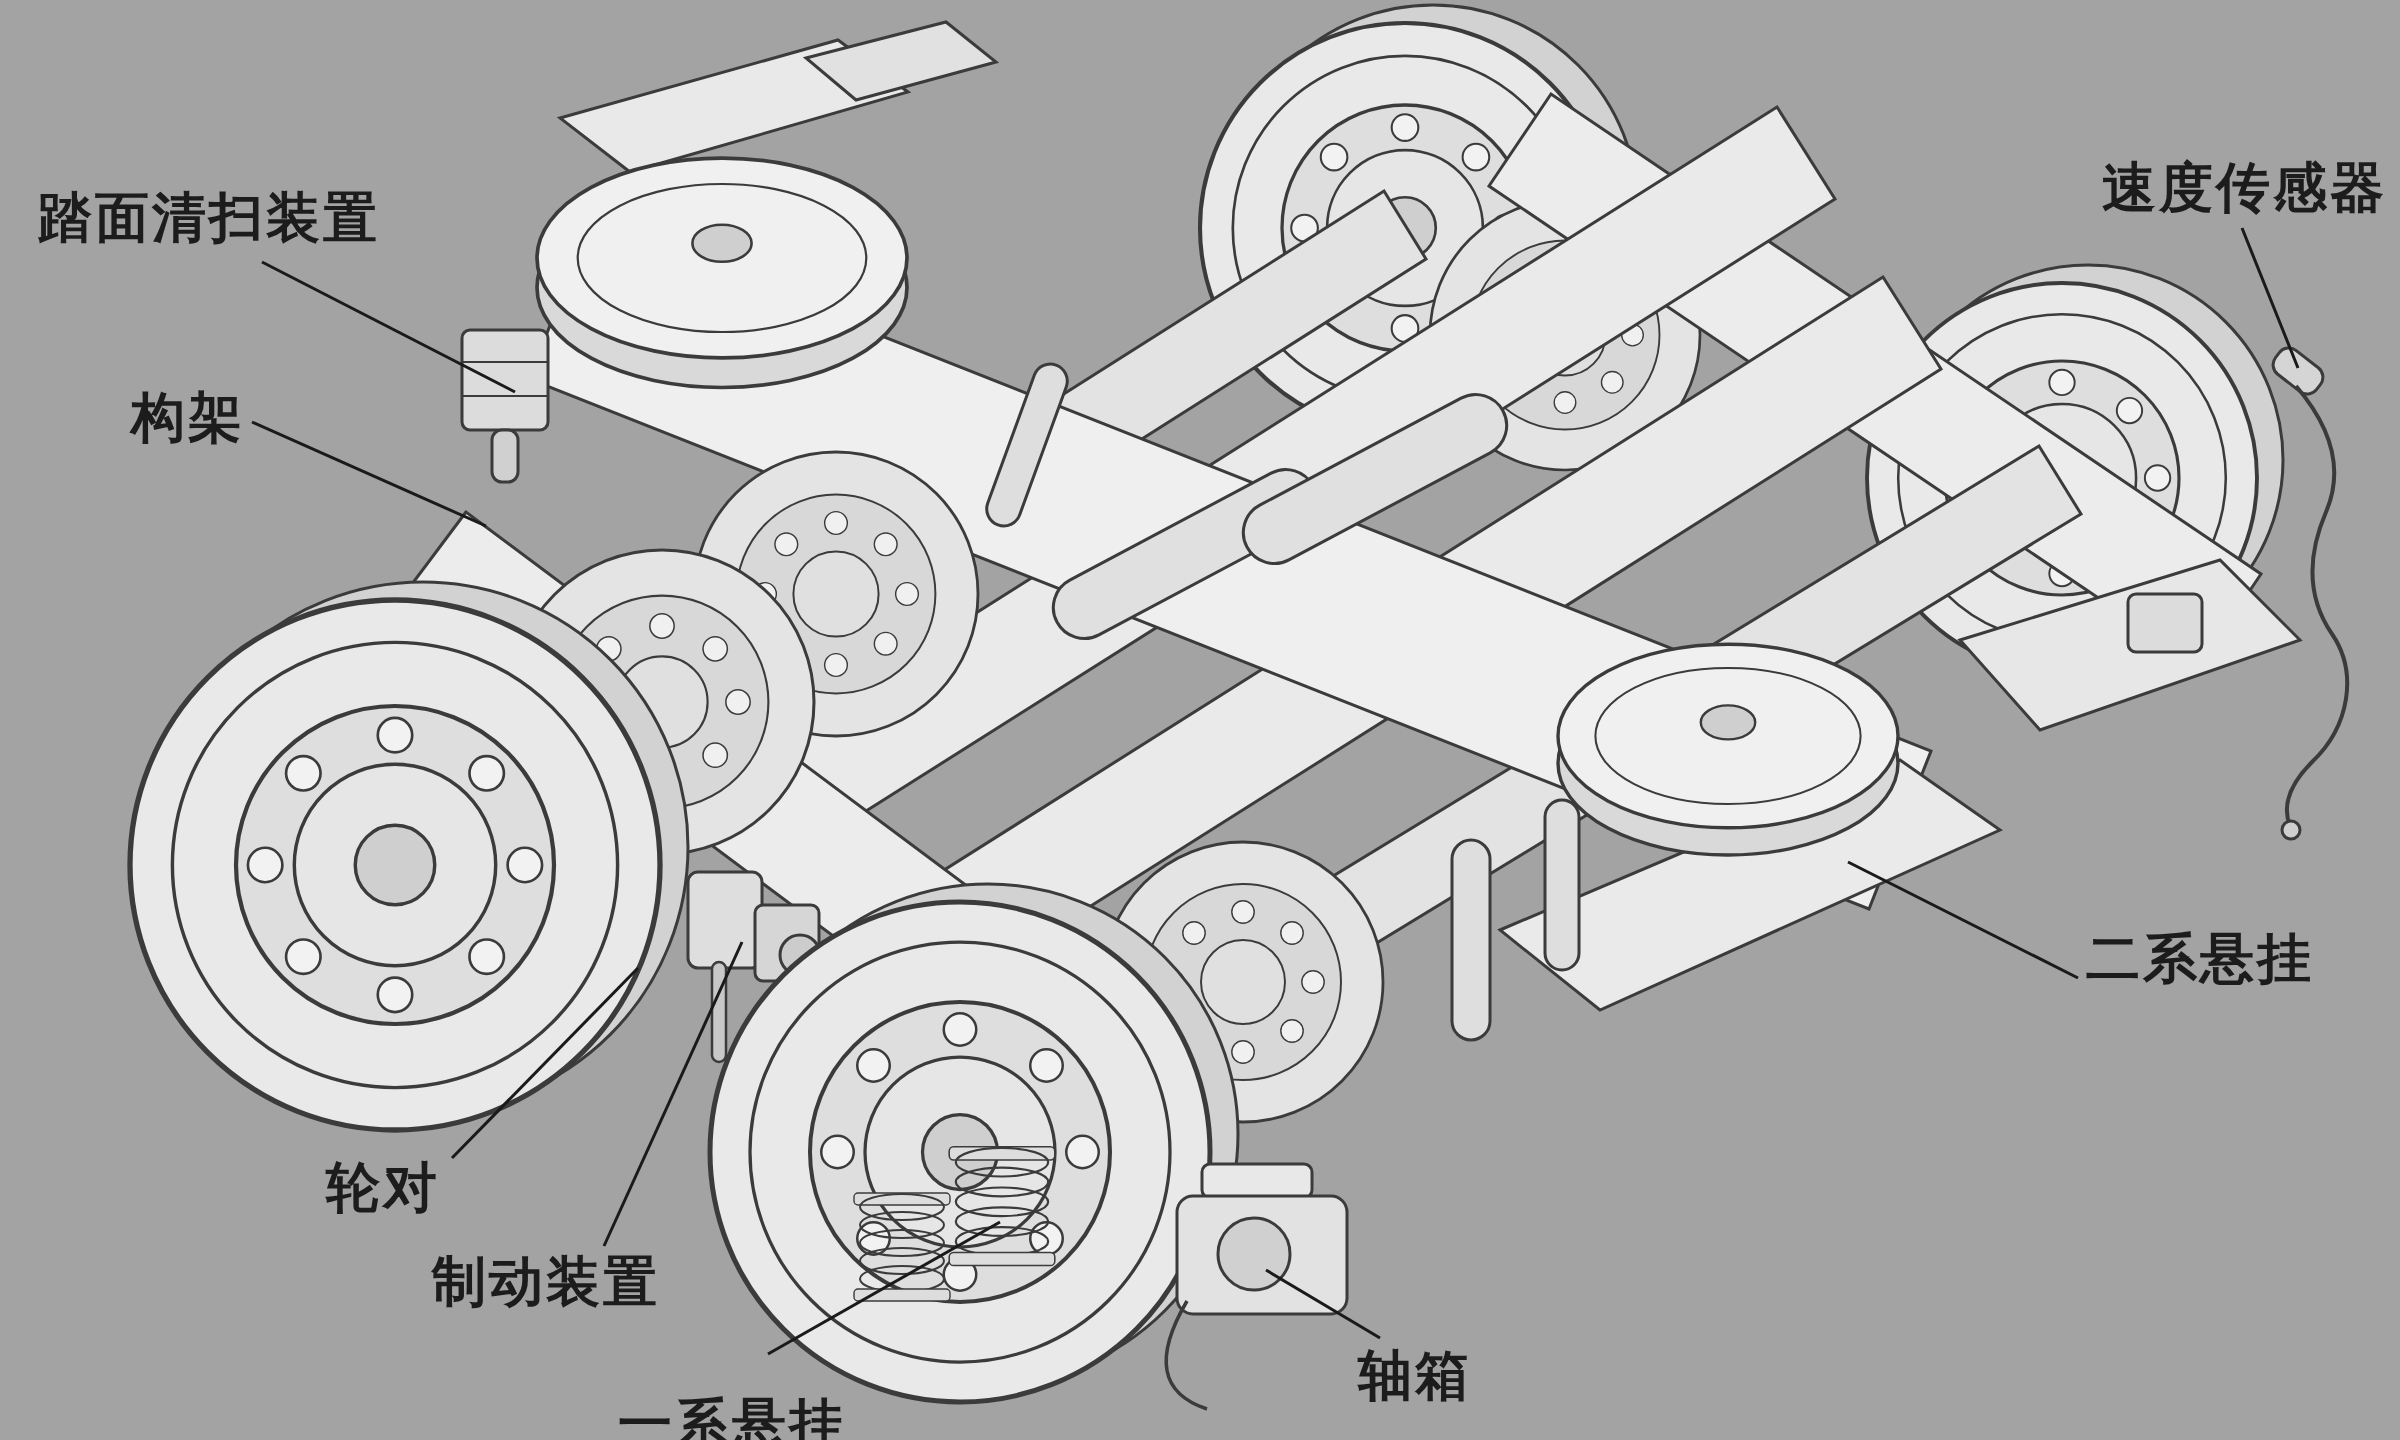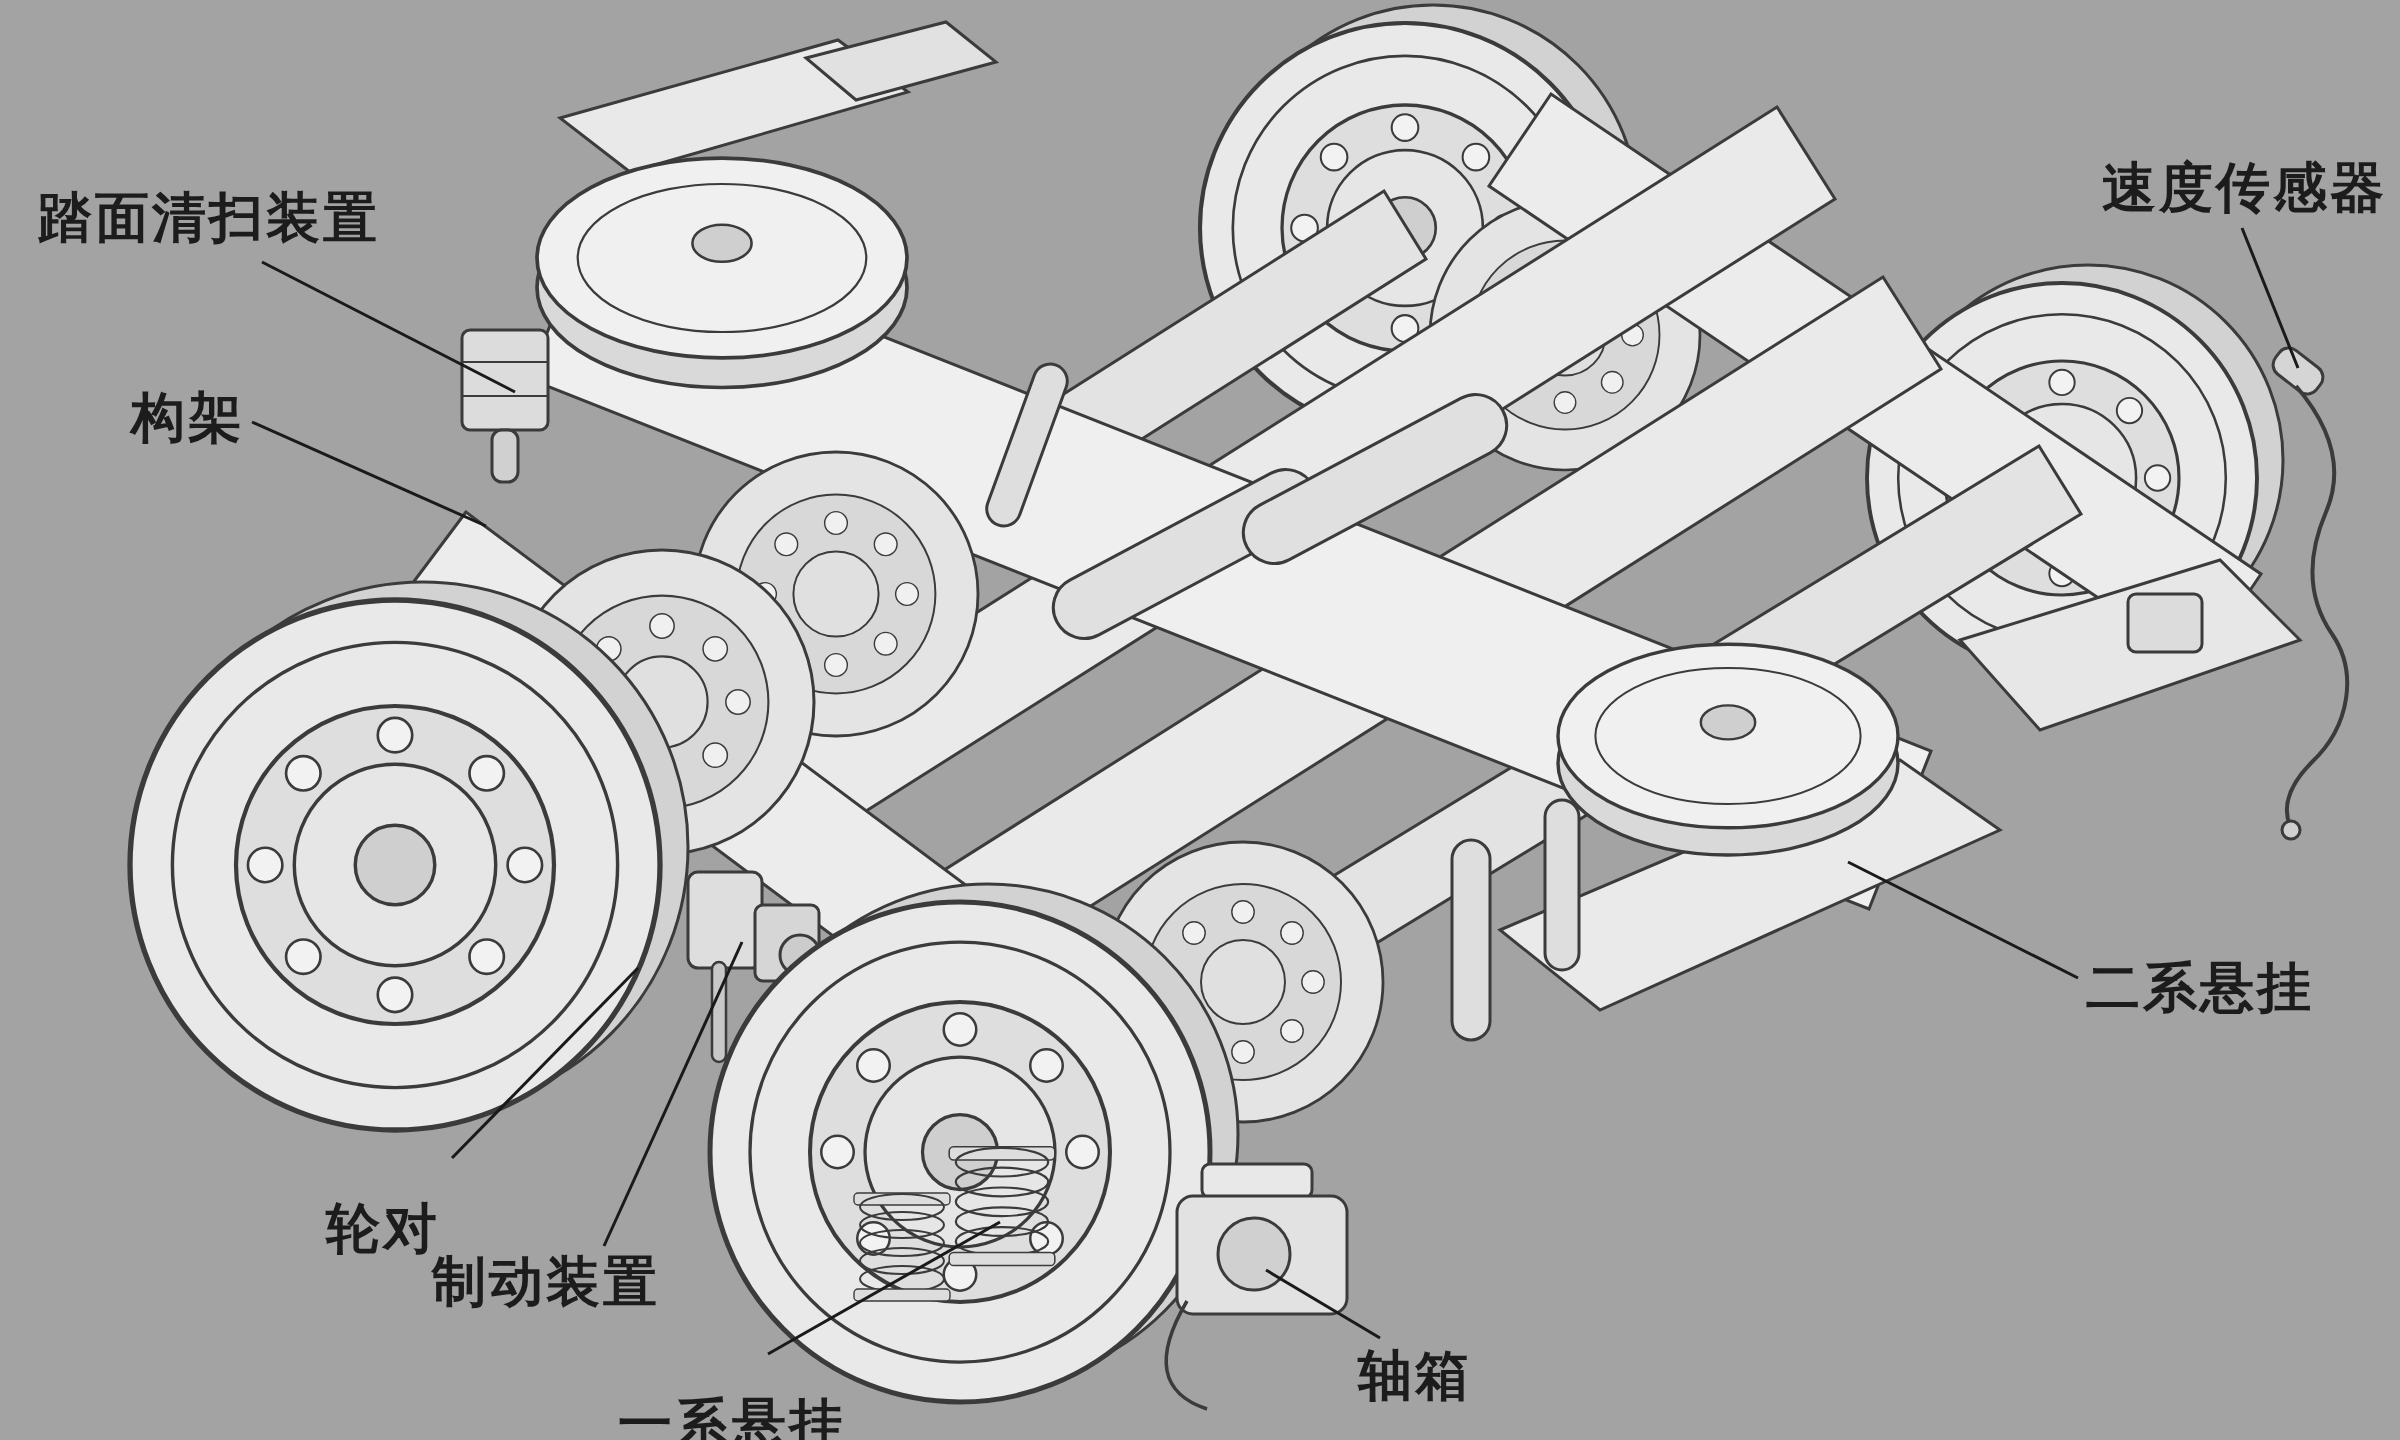--- a/index.html
+++ b/index.html
@@ -171,19 +171,19 @@
     <line x1="452" y1="1158" x2="638" y2="968"></line>
     <line x1="604" y1="1246" x2="742" y2="942"></line>
     <line x1="768" y1="1354" x2="1000" y2="1222"></line>
     <line x1="1380" y1="1338" x2="1266" y2="1270"></line>
   </g>
 </svg>
 
   <div class="lbl" style="left:38px;  top:182px;">踏面清扫装置</div>
   <div class="lbl" style="left:131px; top:382px;">构架</div>
   <div class="lbl" style="left:2102px;top:152px;">速度传感器</div>
-  <div class="lbl" style="left:2086px;top:952px;">二系悬挂</div>
-  <div class="lbl" style="left:326px; top:1193px;">轮对</div>
+  <div class="lbl" style="left:2086px;top:923px;">二系悬挂</div>
+  <div class="lbl" style="left:326px; top:1152px;">轮对</div>
   <div class="lbl" style="left:432px; top:1246px;">制动装置</div>
   <div class="lbl" style="left:618px; top:1352px;margin-top:36px;">一系悬挂</div>
   <div class="lbl" style="left:1358px;top:1340px;">轴箱</div>
 
 </div>
 
 </body></html>

